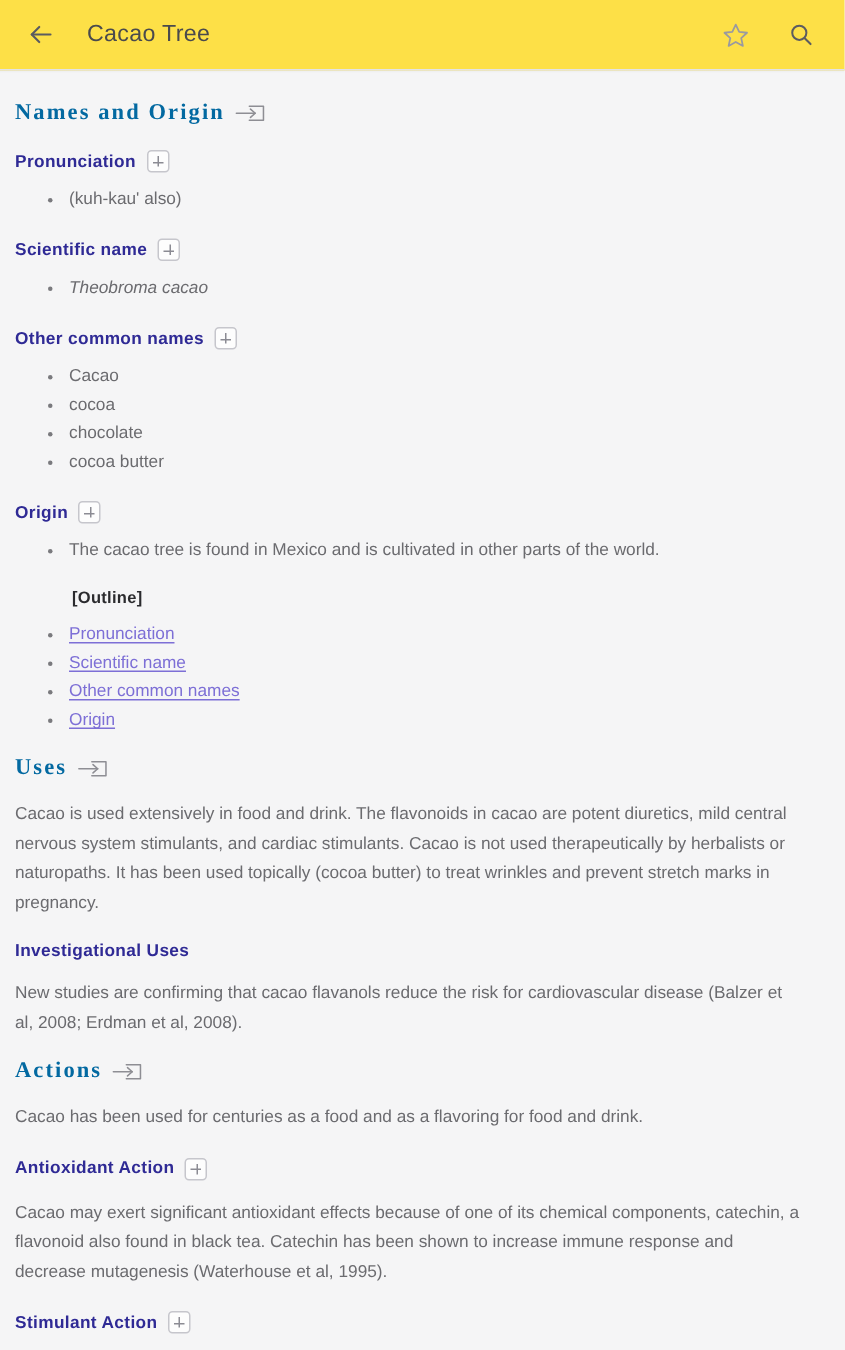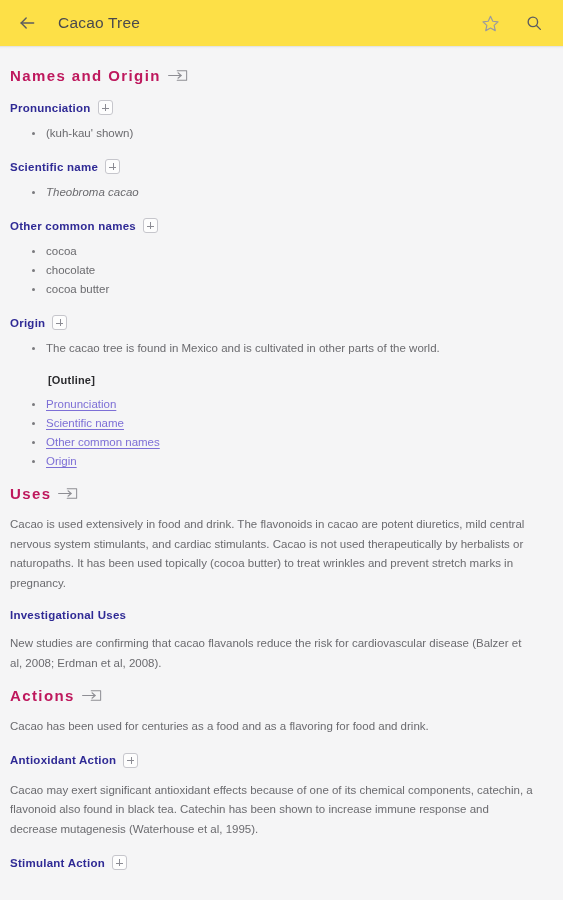--- a/index.html
+++ b/index.html
@@ -61,28 +61,29 @@
   }
 
   
   .content {
     padding: 20px 12px 0 10px;
     height: 853px;
     overflow: hidden;
   }
 
   .sec-head {
-    color: #be185d;
+    color: #0369a1;
     font-size: 15px;
     font-weight: bold;
     letter-spacing: 1.4px;
     margin: 0 0 6px 0;
     display: flex;
     align-items: center;
     gap: 6px;
+    font-family: Liberation Serif, serif;
   }
   .sec-head.gap-top { margin-top: 14px; }
 
   .arrow-box {
     display: inline-flex;
     align-items: center;
     flex: 0 0 auto;
     cursor: pointer;
   }
 
@@ -208,36 +209,37 @@
         <polyline points="14,5.5 18,9 14,12.5"></polyline>
       </svg>
     </span>
   </div>
 
   <div class="sub-head">
     <span class="sub-head-text">Pronunciation</span>
     <span class="plus-box"></span>
   </div>
   <ul class="bullets">
-    <li>(kuh-kau' shown)</li>
+    <li>(kuh-kau' also)</li>
   </ul>
 
   <div class="sub-head">
     <span class="sub-head-text">Scientific name</span>
     <span class="plus-box"></span>
   </div>
   <ul class="bullets">
     <li class="sci">Theobroma cacao</li>
   </ul>
 
   <div class="sub-head">
     <span class="sub-head-text">Other common names</span>
     <span class="plus-box"></span>
   </div>
   <ul class="bullets">
+    <li>Cacao</li>
     <li>cocoa</li>
     <li>chocolate</li>
     <li>cocoa butter</li>
   </ul>
 
   <div class="sub-head">
     <span class="sub-head-text">Origin</span>
     <span class="plus-box"></span>
   </div>
   <ul class="bullets">

